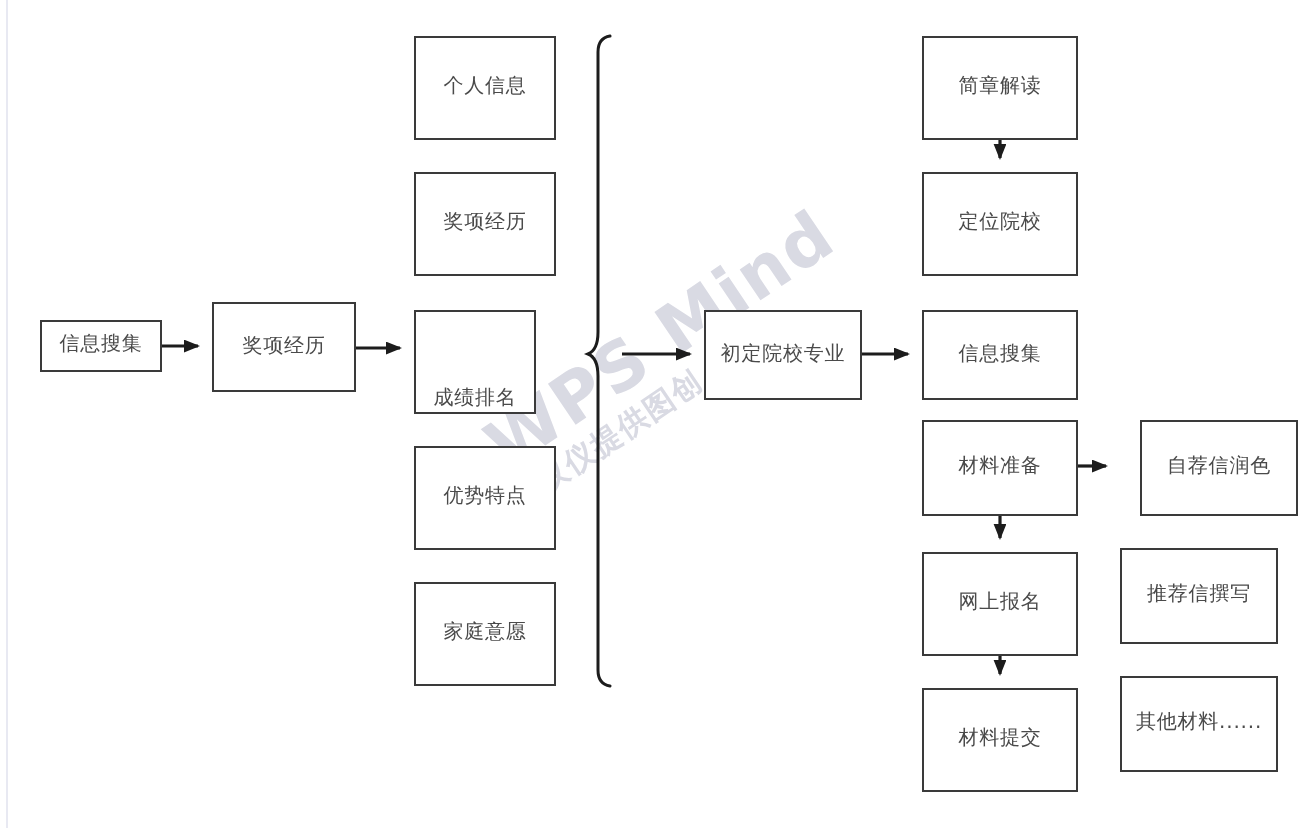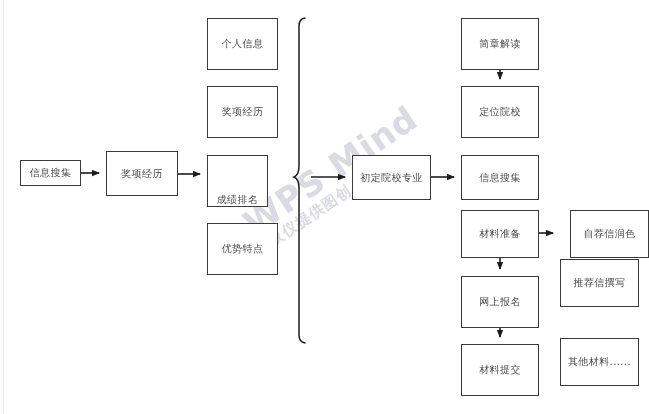--- a/index.html
+++ b/index.html
@@ -109,20 +109,23 @@
   </div>
 
   <div class="node" style="left:207px; top:155px; width:61px; height:52px;align-items:flex-end;">
     <span>成绩排名</span>
   </div>
 
   <div class="node" style="left:207px; top:223px; width:71px; height:52px;">
     <span>优势特点</span>
   </div>
 
+  <div class="node" style="left:207px; top:291px; width:71px; height:52px;">
+    <span>家庭意愿</span>
+  </div>
 
   <div class="node" style="left:352px; top:155px; width:79px; height:45px;">
     <span>初定院校专业</span>
   </div>
 
   <div class="node" style="left:461px; top:18px; width:78px; height:52px;">
     <span>简章解读</span>
   </div>
 
   <div class="node" style="left:461px; top:86px; width:78px; height:52px;">
@@ -142,21 +145,21 @@
   </div>
 
   <div class="node" style="left:461px; top:344px; width:78px; height:52px;">
     <span>材料提交</span>
   </div>
 
   <div class="node" style="left:560px; top:210px; width:79px; height:48px;margin-left:10px;">
     <span>自荐信润色</span>
   </div>
 
-  <div class="node" style="left:560px; top:259px; width:79px; height:48px;">
+  <div class="node" style="left:560px; top:274px; width:79px; height:48px;">
     <span>推荐信撰写</span>
   </div>
 
   <div class="node" style="left:560px; top:338px; width:79px; height:48px;">
     <span>其他材料......</span>
   </div>
 
 </div>
 
 </body></html>

